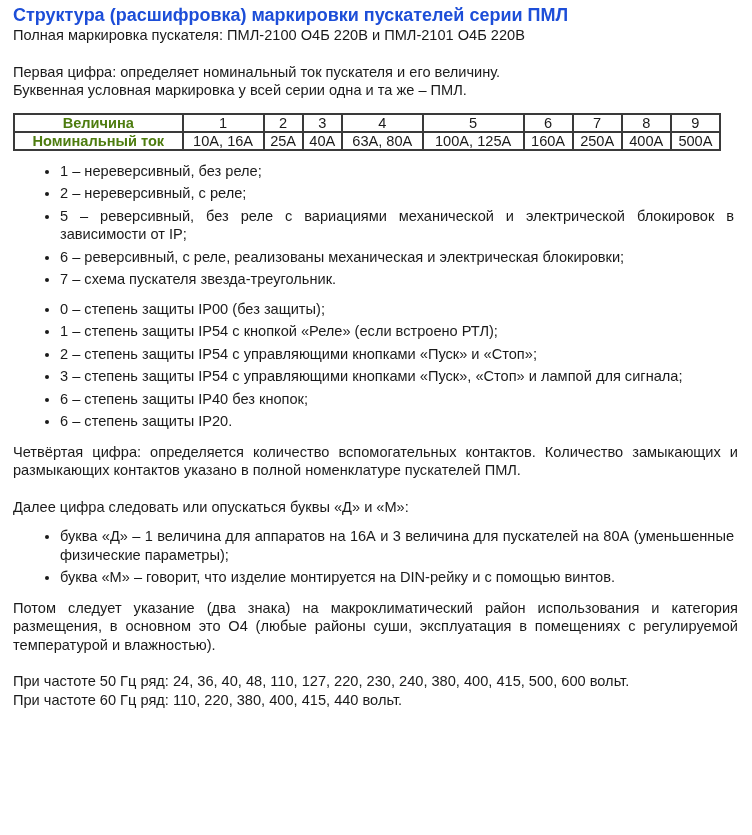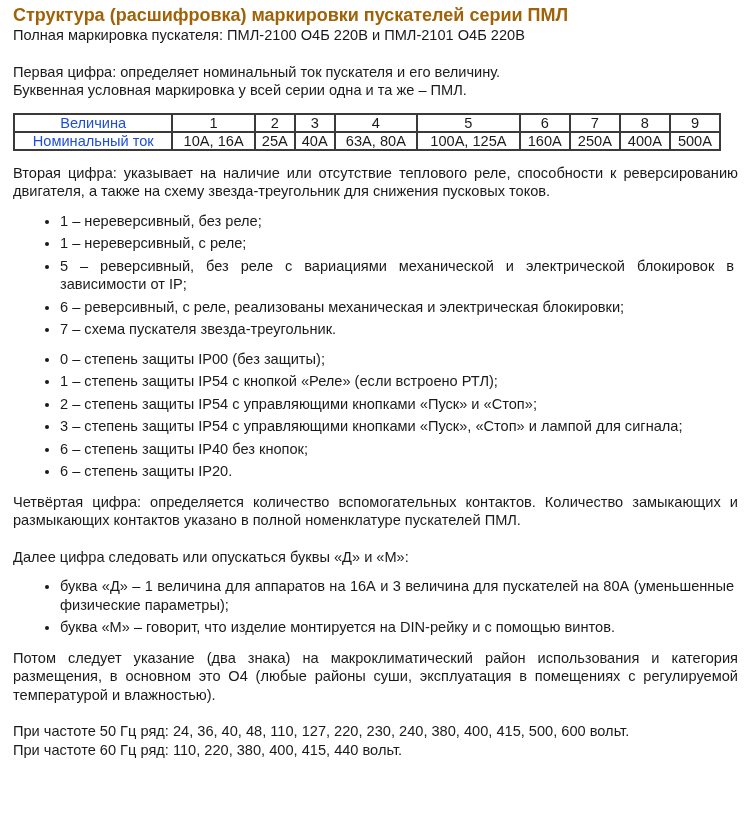--- a/index.html
+++ b/index.html
@@ -3,34 +3,34 @@
 <meta charset="utf-8">
 <style>
   html, body { margin: 0; padding: 0; background: #ffffff; }
   body {
     width: 752px; height: 835px; overflow: hidden;
     font-family: "Liberation Sans", sans-serif;
     font-size: 14.6px; line-height: 18.5px; color: #1a1a1a;
   }
   .page { padding: 4px 14px 0 13px; }
   h1 {
-    margin: 0; font-size: 18px; line-height: 22px; font-weight: bold; color: #a16207;
+    margin: 0; font-size: 18px; line-height: 22px; font-weight: bold; color: #1d4ed8;
   }
   p { margin: 0; }
   .gap { height: 18px; }
   .justify { text-align: justify; }
   table.sizes {
     border-collapse: collapse; margin-top: 13px; margin-left: 0;
     font-size: 14.6px; width: 708px;
   }
   table.sizes td {
     border: 2px solid #3a3a3a; padding: 0 2px; height: 16px; line-height: 16px;
     text-align: center; color: #1a1a1a;
   }
-  table.sizes td.head { font-weight: normal; color: #1d4ed8; white-space: nowrap; }
+  table.sizes td.head { font-weight: bold; color: #4d7c0f; white-space: nowrap; }
   ul { margin: 11px 0 0 0; padding-left: 43px; }
   ul li { margin: 4px; padding-left: 0; }
   .after-list { margin-top: 12px; }
   .after-table { margin-top: 13px; }
 </style>
 </head>
 <body>
 
 <div class="page">
   <h1>Структура (расшифровка) маркировки пускателей серии ПМЛ</h1>
@@ -61,24 +61,23 @@
       <td>63А, 80А</td>
       <td>100А, 125А</td>
       <td>160А</td>
       <td>250А</td>
       <td>400А</td>
       <td>500А</td>
     </tr>
   </tbody>
     </table>
 
-  <p class="justify after-table">Вторая цифра: указывает на наличие или отсутствие теплового реле, способности к реверсированию двигателя, а также на схему звезда-треугольник для снижения пусковых токов.</p>
   <ul>
     <li>1 – нереверсивный, без реле;</li>
-    <li>1 – нереверсивный, с реле;</li>
+    <li>2 – нереверсивный, с реле;</li>
     <li class="justify">5 – реверсивный, без реле с вариациями механической и электрической блокировок в зависимости от IP;</li>
     <li>6 – реверсивный, с реле, реализованы механическая и электрическая блокировки;</li>
     <li>7 – схема пускателя звезда-треугольник.</li>
   </ul>
 
   <ul>
     <li>0 – степень защиты IP00 (без защиты);</li>
     <li>1 – степень защиты IP54 с кнопкой «Реле» (если встроено РТЛ);</li>
     <li>2 – степень защиты IP54 с управляющими кнопками «Пуск» и «Стоп»;</li>
     <li>3 – степень защиты IP54 с управляющими кнопками «Пуск»,  «Стоп» и лампой для сигнала;</li>

